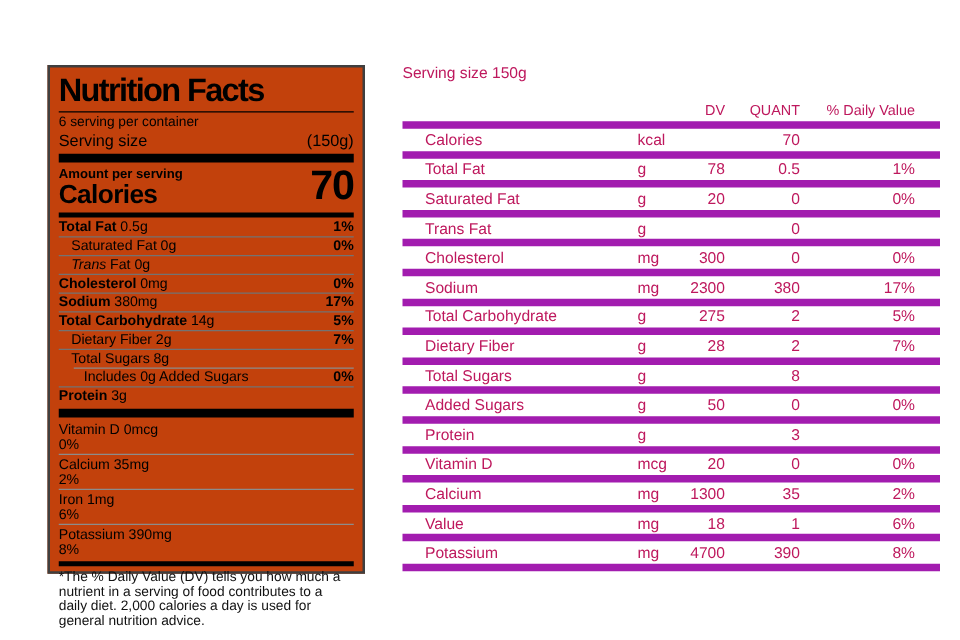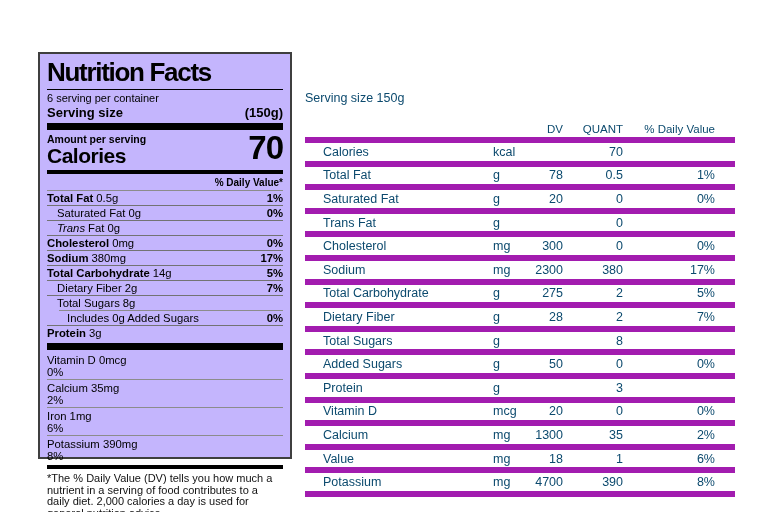--- a/index.html
+++ b/index.html
@@ -2,27 +2,27 @@
 <html><head>
 <meta charset="utf-8">
 <style>
   * { margin:0; padding:0; box-sizing:border-box; }
   html,body { width:768px; height:512px; background:#ffffff; overflow:hidden;
               font-family:"Liberation Sans", sans-serif; }
   .stage { position:relative; width:768px; height:512px; background:#fff; }
 
   
   .nf { position:absolute; left:38px; top:52px; width:254px; height:407px;
-        border:2px solid #3f3f3f; background:#c4b5fd; color:#000; padding:0 7px; }
+        border:2px solid #3f3f3f; background:#c2410c; color:#000; padding:0 7px; }
   .nf-title { font-size:26px; font-weight:800; letter-spacing:-1.3px;
               line-height:30px; padding:3px 0 2px; border-bottom:1px solid #000;
               white-space:nowrap; }
   .nf-sline { font-size:11px; line-height:13px; margin-top:2px; }
   .nf-ssize { display:flex; justify-content:space-between; font-size:13px;
-              font-weight:bold; line-height:15px; }
+              font-weight:normal; line-height:15px; }
   .bar7 { height:7px; background:#000; margin:3px 0 2px; }
   .bar4 { height:4px; background:#000; margin:2px 0 1px; }
   .nf-cal { position:relative; padding:1px 0 2px; }
   .aps  { font-size:10.5px; font-weight:bold; line-height:12px; }
   .calw { font-size:21px; font-weight:800; line-height:21px; letter-spacing:-0.5px; }
   .calv { position:absolute; right:0; top:-1px; font-size:33px; font-weight:800;
           line-height:34px; letter-spacing:-1px; }
   .nf-dvh { text-align:right; font-size:10px; font-weight:bold;
             padding:2px 0 2px; border-bottom:1px solid #8c8c8c; }
   .nf-row { display:flex; justify-content:space-between; font-size:11.3px;
@@ -35,21 +35,21 @@
   .ind2 .nm { padding-left:20px; }
   .b { font-weight:bold; }
   .i { font-style:italic; }
   .rest { margin-left:3px; }
   .nf-vrow { display:flex; justify-content:space-between; font-size:11.3px;
              line-height:12px; padding:1.5px 0;flex-direction:column; }
   .nf-vrow + .nf-vrow { border-top:1px solid #8c8c8c; }
   .nf-foot { font-size:11px; line-height:11.5px; margin-top:4px; color:#111; }
 
   
-  .panel { position:absolute; left:305px; top:50px; width:430px; color:#0c4a6e;margin-top:40px; }
+  .panel { position:absolute; left:322px; top:50px; width:430px; color:#be185d; }
   .p-head { font-size:12.5px; line-height:16px; }
   .p-hrow, .p-row { display:grid;
         grid-template-columns:170px 40px 30px 60px 92px;
         align-items:center; padding:0 20px 0 18px;
         border-bottom:6px solid #a21caf; }
   .p-hrow { height:22px; margin-top:15px; font-size:11.5px; }
   .p-row  { height:23.6px; font-size:12.5px; }
   .r { text-align:right; }
   .c-unit { padding-left:0; }
 </style>
@@ -65,21 +65,20 @@
       <span>Serving size</span>
       <span>(150g)</span>
     </div>
     <div class="bar7"></div>
     <div class="nf-cal">
       <div class="aps">Amount per serving</div>
       <div class="calw">Calories</div>
       <div class="calv">70</div>
     </div>
     <div class="bar4"></div>
-    <div class="nf-dvh">% Daily Value*</div>
 
     <div class="nf-rows">
       <div class="nf-row">
         <span class="nm"><span class="b">Total Fat</span><span class="rest">0.5g</span></span>
         <span class="b">1%</span>
       </div>
       <div class="nf-row ind1">
         <span class="nm"><span>Saturated Fat</span><span class="rest">0g</span></span>
         <span class="b">0%</span>
       </div>

